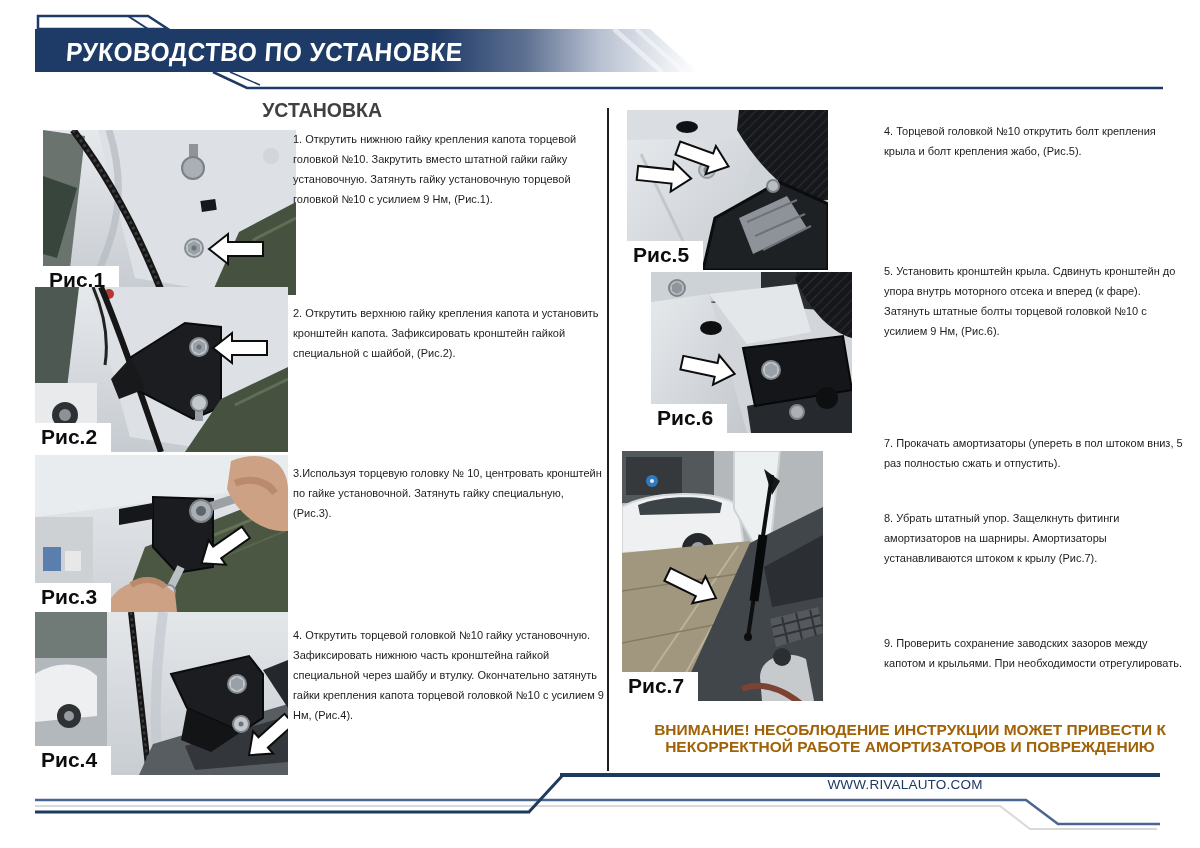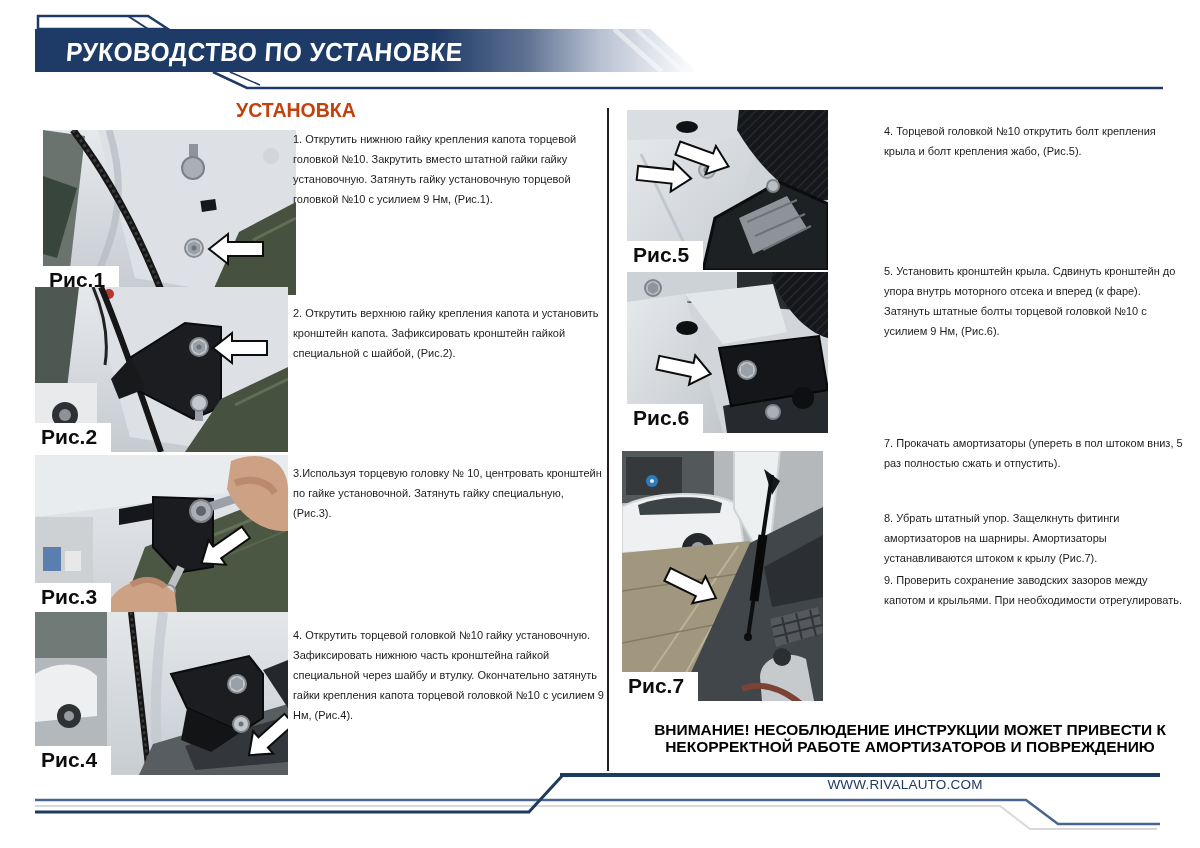--- a/index.html
+++ b/index.html
@@ -2,34 +2,34 @@
 <html><head>
 <meta charset="utf-8">
 <style>
   html,body{margin:0;padding:0;background:#fff;}
   .page{position:relative;width:1200px;height:848px;background:#ffffff;overflow:hidden;
         font-family:"Liberation Sans",sans-serif;color:#1c1c1c;}
   .abs{position:absolute;}
   
   .banner-title{position:absolute;left:66px;top:37px;font-size:26px;font-weight:bold;color:#ffffff;
         letter-spacing:.5px;transform:skewX(-4deg) scaleX(.94);transform-origin:left center;white-space:nowrap;}
-  .section-title{position:absolute;left:236px;top:99px;width:146px;text-align:left;
-        font-size:19.5px;font-weight:bold;color:#c2410c;}
+  .section-title{position:absolute;left:236px;top:99px;width:146px;text-align:right;
+        font-size:19.5px;font-weight:bold;color:#404040;}
   
   .step{position:absolute;font-size:11px;line-height:20px;color:#1c1c1c;}
   .step.left{left:293px;width:312px;}
   .step.right{left:884px;width:300px;}
   
   .photo{position:absolute;}
   .photo svg{display:block;}
   .figlabel{position:absolute;left:0;bottom:0;background:#ffffff;color:#0d0d0d;font-weight:bold;
         font-size:21px;line-height:25px;padding:1px 14px 3px 6px;}
   .divider{position:absolute;left:607px;top:108px;width:2px;height:663px;background:#1f1f1f;}
   
-  .warning{position:absolute;left:640px;top:721px;width:540px;text-align:center;color:#000000;
+  .warning{position:absolute;left:640px;top:721px;width:540px;text-align:center;color:#a16207;
         font-weight:bold;font-size:15.5px;line-height:17px;}
   
   .website{position:absolute;left:660px;top:777px;width:490px;text-align:center;
         font-size:13.5px;font-weight:normal;color:#1d3a66;letter-spacing:.2px;}
 </style>
 </head>
 <body>
 
 <div class="page">
 
@@ -205,21 +205,21 @@
       <path d="M120,112 L170,90 M128,126 L178,104 M136,140 L184,116" stroke="#6d7278" stroke-width="2"></path>
       <circle cx="146" cy="76" r="6" fill="#b9bec3" stroke="#7e848a" stroke-width="2"></circle>
       <circle cx="80" cy="60" r="8" fill="#c6cacd" stroke="#989ea3" stroke-width="2"></circle>
       <circle cx="80" cy="60" r="3.5" fill="#7d8388"></circle>
       <polygon points="54,15 35,0 35,8 0,8 0,22 35,22 35,30" fill="#ffffff" stroke="#0d0d0d" stroke-width="2" transform="translate(56,24) rotate(20)"></polygon>
       <polygon points="54,15 35,0 35,8 0,8 0,22 35,22 35,30" fill="#ffffff" stroke="#0d0d0d" stroke-width="2" transform="translate(12,48) rotate(6)"></polygon>
     </svg>
     <figcaption class="figlabel">Рис.5</figcaption>
   </figure>
 
-  <figure class="photo" style="left:627px;top:272px;margin:0">
+  <figure class="photo" style="left:651px;top:272px;margin:0">
     <svg width="201" height="161" viewBox="0 0 201 161">
       <defs>
         <linearGradient id="g6" x1="0" y1="0" x2="1" y2="1">
           <stop offset="0" stop-color="#e6e9ec"></stop>
             <stop offset="1" stop-color="#c3c8cd"></stop>
           </linearGradient>
         <pattern id="h6" width="7" height="7" patternUnits="userSpaceOnUse" patternTransform="rotate(45)">
           <line x1="0" y1="0" x2="0" y2="7" stroke="#3a3e42" stroke-width="2.5"></line>
           </pattern>
       </defs>
@@ -277,21 +277,21 @@
 
   <p class="step left" style="top:118px">1. Открутить нижнюю гайку крепления капота торцевой головкой №10. Закрутить вместо штатной гайки гайку установочную. Затянуть гайку установочную торцевой головкой №10 с усилием 9 Нм, (Рис.1).</p>
   <p class="step left" style="top:292px">2. Открутить верхнюю гайку крепления капота и установить кронштейн капота. Зафиксировать кронштейн гайкой специальной с шайбой, (Рис.2).</p>
   <p class="step left" style="top:452px">3.Используя торцевую головку № 10, центровать кронштейн по гайке установочной. Затянуть гайку специальную, (Рис.3).</p>
   <p class="step left" style="top:614px">4. Открутить торцевой головкой №10 гайку установочную. Зафиксировать нижнюю часть кронштейна гайкой специальной через шайбу и втулку. Окончательно затянуть гайки крепления капота торцевой головкой №10 с усилием 9 Нм, (Рис.4).</p>
 
   <p class="step right" style="top:110px">4. Торцевой головкой №10 открутить болт крепления крыла и болт крепления жабо, (Рис.5).</p>
   <p class="step right" style="top:250px">5. Установить кронштейн крыла. Сдвинуть кронштейн до упора внутрь моторного отсека и вперед (к фаре). Затянуть штатные болты торцевой головкой №10 с усилием 9 Нм, (Рис.6).</p>
   <p class="step right" style="top:422px">7. Прокачать амортизаторы (упереть в пол штоком вниз, 5 раз полностью сжать и отпустить).</p>
   <p class="step right" style="top:497px">8. Убрать штатный упор. Защелкнуть фитинги амортизаторов на шарниры. Амортизаторы устанавливаются штоком к крылу (Рис.7).</p>
-  <p class="step right" style="top:559px">9. Проверить сохранение заводских зазоров между капотом и крыльями. При необходимости отрегулировать.</p>
+  <p class="step right" style="top:622px">9. Проверить сохранение заводских зазоров между капотом и крыльями. При необходимости отрегулировать.</p>
 
   <div class="warning">
     <div>ВНИМАНИЕ! НЕСОБЛЮДЕНИЕ ИНСТРУКЦИИ МОЖЕТ ПРИВЕСТИ К</div>
     <div>НЕКОРРЕКТНОЙ РАБОТЕ АМОРТИЗАТОРОВ И ПОВРЕЖДЕНИЮ</div>
   </div>
 
   <svg class="abs" style="left:0;top:760px" width="1200" height="88" viewBox="0 0 1200 88">
     <path d="M35,40 L1026,40 L1058,64 L1160,64" stroke="#4a6690" stroke-width="2.5" fill="none"></path>
     <path d="M35,46 L1000,46 L1030,69 L1157,69" stroke="#d9d9d9" stroke-width="2" fill="none"></path>
     <path d="M35,52 L528,52" stroke="#1d3a5f" stroke-width="3" fill="none"></path>

